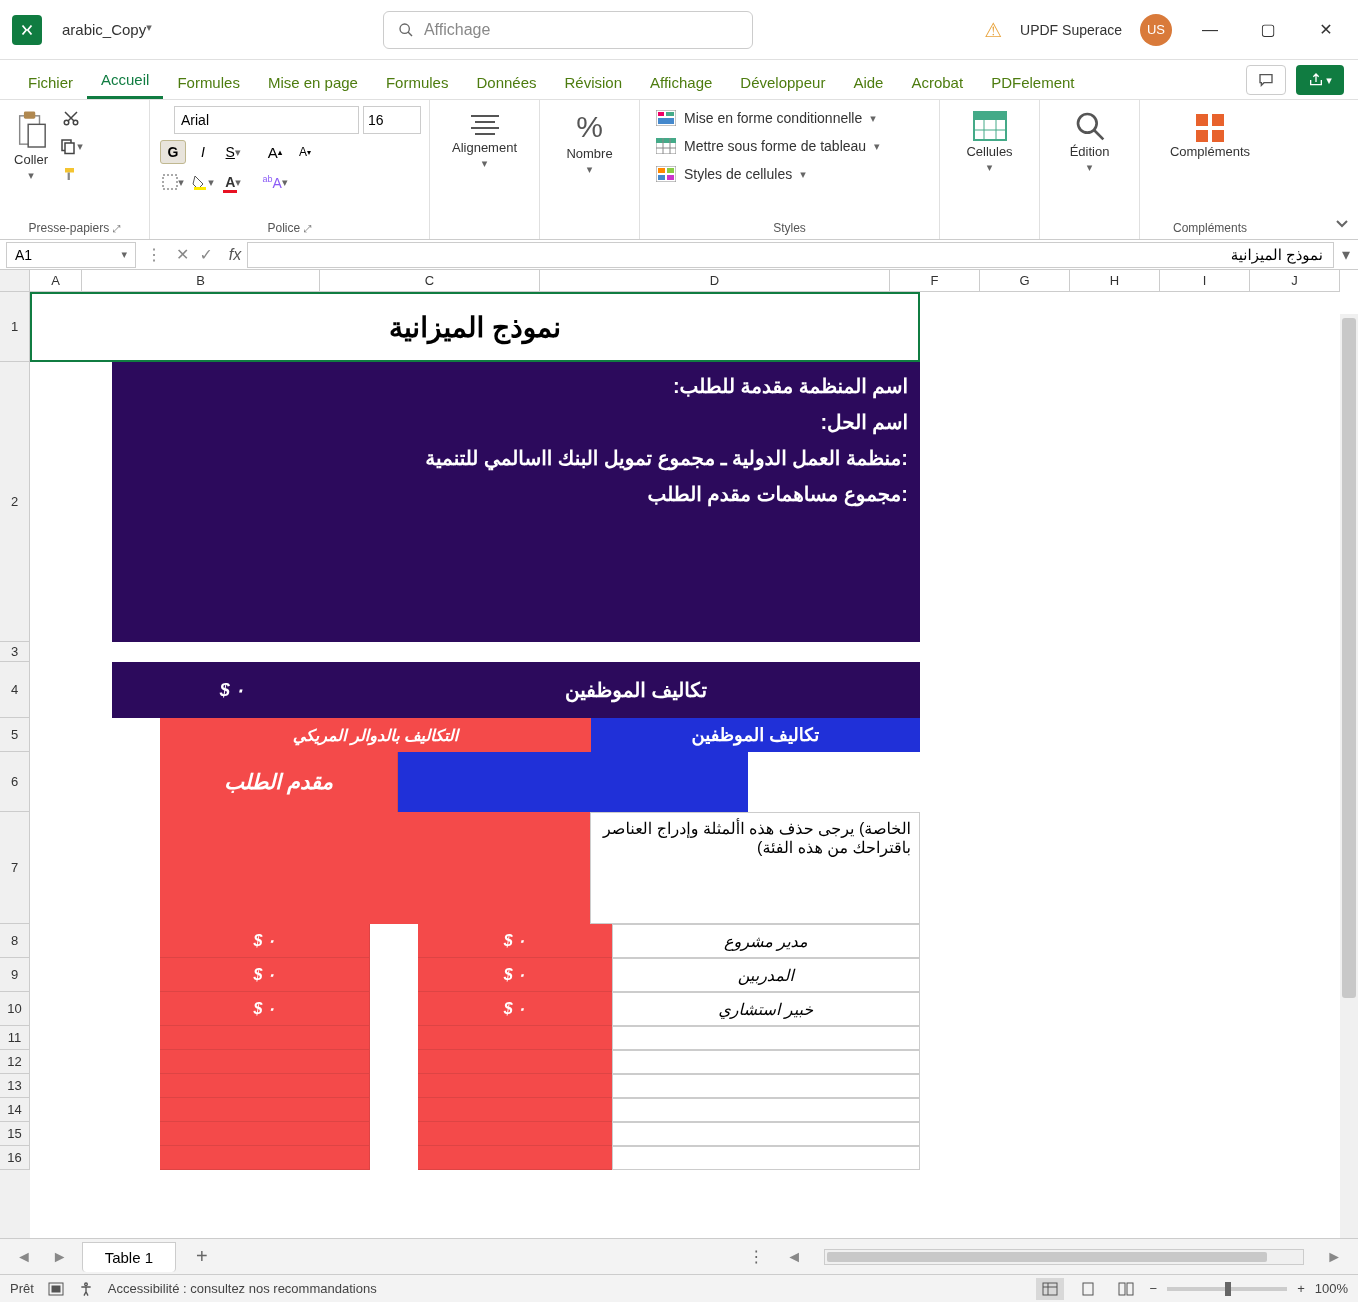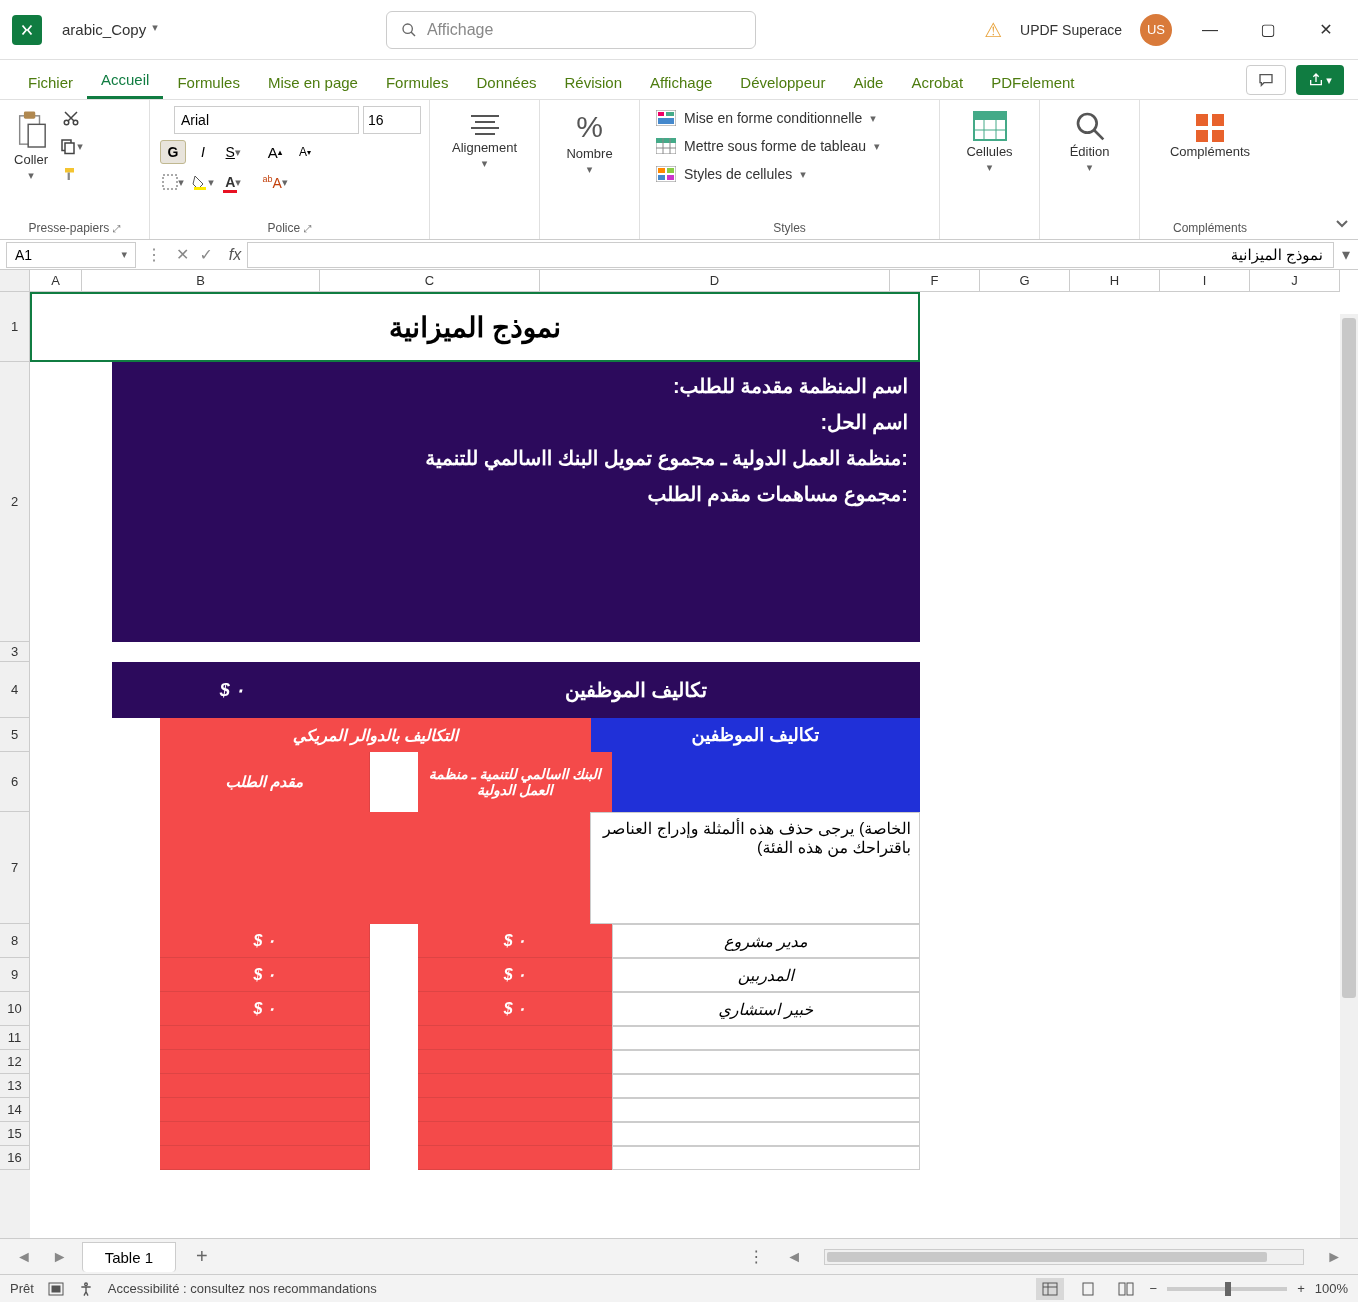--- a/index.html
+++ b/index.html
@@ -1,21 +1,21 @@
 <!DOCTYPE html>
 <html><head>
 <meta charset="utf-8">
 <style>
 * { margin: 0; padding: 0; box-sizing: border-box; font-family: "Segoe UI", Arial, sans-serif; }
 body { background: #f3f3f3; width: 1358px; height: 1302px; overflow: hidden; display: flex; flex-direction: column; }
 
 
 .title-bar { height: 60px; background: #fff; display: flex; align-items: center; padding: 0 12px; border-bottom: 1px solid #e0e0e0; }
 .app-icon { width: 30px; height: 30px; background: #107c41; border-radius: 4px; display: flex; align-items: center; justify-content: center; color: #fff; font-weight: bold; font-size: 16px; margin-right: 20px; }
-.file-name { font-size: 15px; color: #333; display: flex; gap: 6px; }
+.file-name { font-size: 15px; color: #333; display: flex; }
 .search-box { margin-left: auto; margin-right: auto; width: 370px; height: 38px; border: 1px solid #ccc; border-radius: 6px; display: flex; align-items: center; padding: 0 14px; gap: 10px; color: #666; background: #fff; }
 .right-controls { display: flex; align-items: center; gap: 18px; }
 .warn-icon { color: #e8a33d; font-size: 20px; }
 .updf-label { font-size: 14px; color: #333; }
 .avatar { width: 32px; height: 32px; border-radius: 50%; background: #d97a3a; color: #fff; display: flex; align-items: center; justify-content: center; font-size: 13px; }
 .win-btn { width: 40px; height: 40px; display: flex; align-items: center; justify-content: center; font-size: 16px; color: #333; cursor: pointer; }
 
 
 .tab-row { height: 40px; background: #fff; display: flex; align-items: flex-end; padding: 0 14px; gap: 0; border-bottom: 1px solid #e0e0e0; }
 .tab { padding: 8px 14px; font-size: 15px; color: #4d7c0f; cursor: pointer; }
@@ -60,21 +60,21 @@
 .purple-block { position: absolute; left: 82px; top: 70px; width: 808px; height: 280px; background: #2c0a5c; color: #fff; direction: rtl; padding: 6px 12px; font-size: 20px; font-weight: bold; line-height: 1.8; text-align: right; }
 .header-row4 { position: absolute; left: 82px; top: 370px; width: 808px; height: 56px; background: #2c0a5c; color: #fff; display: flex; }
 .hr4-left { width: 240px; display: flex; align-items: center; justify-content: center; font-size: 18px; font-weight: bold; font-style: italic; }
 .hr4-right { flex: 1; display: flex; align-items: center; justify-content: center; font-size: 20px; font-weight: bold; direction: rtl; }
 .row5 { position: absolute; left: 82px; top: 426px; width: 808px; height: 34px; display: flex; }
 .red-bg { background: #f44a4a; color: #fff; margin-left: 48px; }
 .blue-bg { background: #2030d8; color: #fff; }
 .r5-left { width: 458px; display: flex; align-items: center; justify-content: center; font-size: 16px; font-weight: bold; direction: rtl; font-style: italic; }
 .r5-right { width: 350px; display: flex; align-items: center; justify-content: center; font-size: 18px; font-weight: bold; direction: rtl; }
 .row6 { position: absolute; left: 82px; top: 460px; width: 808px; height: 60px; display: flex; }
-.r6-a { width: 238px; display: flex; align-items: center; justify-content: center; font-size: 15px; font-weight: bold; direction: rtl; font-style: italic; border-right: 1px solid #d44; }
+.r6-a { width: 238px; display: flex; align-items: center; justify-content: center; font-size: 21px; font-weight: bold; direction: rtl; font-style: italic; border-right: 1px solid #d44; }
 .r6-b { width: 220px; display: flex; align-items: center; justify-content: center; font-size: 14px; font-weight: bold; direction: rtl; text-align: center; font-style: italic; padding: 0 4px; }
 .r6-c { width: 350px; }
 .row7 { position: absolute; left: 82px; top: 520px; width: 808px; height: 112px; display: flex; }
 .r7-red { width: 458px; }
 .r7-white { width: 350px; background: #fff; border: 1px solid #ccc; direction: rtl; padding: 6px 8px; font-size: 16px; text-align: right; }
 .data-row { position: absolute; left: 82px; width: 808px; height: 34px; display: flex; }
 .dr-a { width: 238px; display: flex; align-items: center; justify-content: center; font-size: 16px; font-weight: bold; font-style: italic; border-right: 1px solid #d44; border-bottom: 1px solid #d44; }
 .dr-b { width: 220px; display: flex; align-items: center; justify-content: center; font-size: 16px; font-weight: bold; font-style: italic; border-bottom: 1px solid #d44; }
 .dr-c { width: 350px; background: #fff; border: 1px solid #ccc; display: flex; align-items: center; justify-content: center; font-size: 16px; font-style: italic; direction: rtl; }
 .empty-row { position: absolute; left: 82px; width: 808px; height: 24px; display: flex; }
@@ -239,21 +239,21 @@
               <rect x="2" y="13" width="12" height="3" fill="#ffeb00"></rect>
             </svg>
             <span class="chev">▾</span>
           </div>
         <div class="small-btn">
             <span style="position:relative"><b style="color:#333">A</b><span style="position:absolute;left:-2px;bottom:-3px;width:14px;height:3px;background:#e81123"></span></span>
             <span class="chev">▾</span>
           </div>
         <div style="width:8px"></div>
         <div class="small-btn">
-            <span style="color:#c2410c"><sup style="font-size:9px">ab</sup>A</span>
+            <span style="color:#8b5cf6"><sup style="font-size:9px">ab</sup>A</span>
             <span class="chev">▾</span>
           </div>
       </div>
     </div>
     <div class="ribbon-group-label"><span>Police</span> <span class="dialog-launcher">⤢</span></div>
   </div>
 
   <div class="ribbon-group" style="width:110px">
     <div class="big-btn">
       <svg width="40" height="28" viewBox="0 0 40 28" stroke="#555" stroke-width="2">
@@ -435,21 +435,20 @@
           <div class="header-row4">
             <div class="hr4-left">$ ٠</div>
             <div class="hr4-right">تكاليف الموظفين</div>
           </div>
           <div class="row5">
             <div class="r5-left red-bg">التكاليف بالدوالر المريكي</div>
             <div class="r5-right blue-bg">تكاليف الموظفين</div>
           </div>
           <div class="row6">
             <div class="r6-a red-bg">مقدم الطلب</div>
-            <div class="r6-b red-bg">البنك ااسالمي للتنمية ـ منظمة العمل الدولية</div>
             <div class="r6-c blue-bg"></div>
           </div>
           <div class="row7">
             <div class="r7-red red-bg"></div>
             <div class="r7-white">الخاصة) يرجى حذف هذه األمثلة وإدراج العناصر باقتراحك من هذه الفئة)</div>
           </div>
           <div class="data-row" style="top:632px">
             <div class="dr-a red-bg">$ ٠</div>
             <div class="dr-b red-bg">$ ٠</div>
             <div class="dr-c">مدير مشروع</div>

